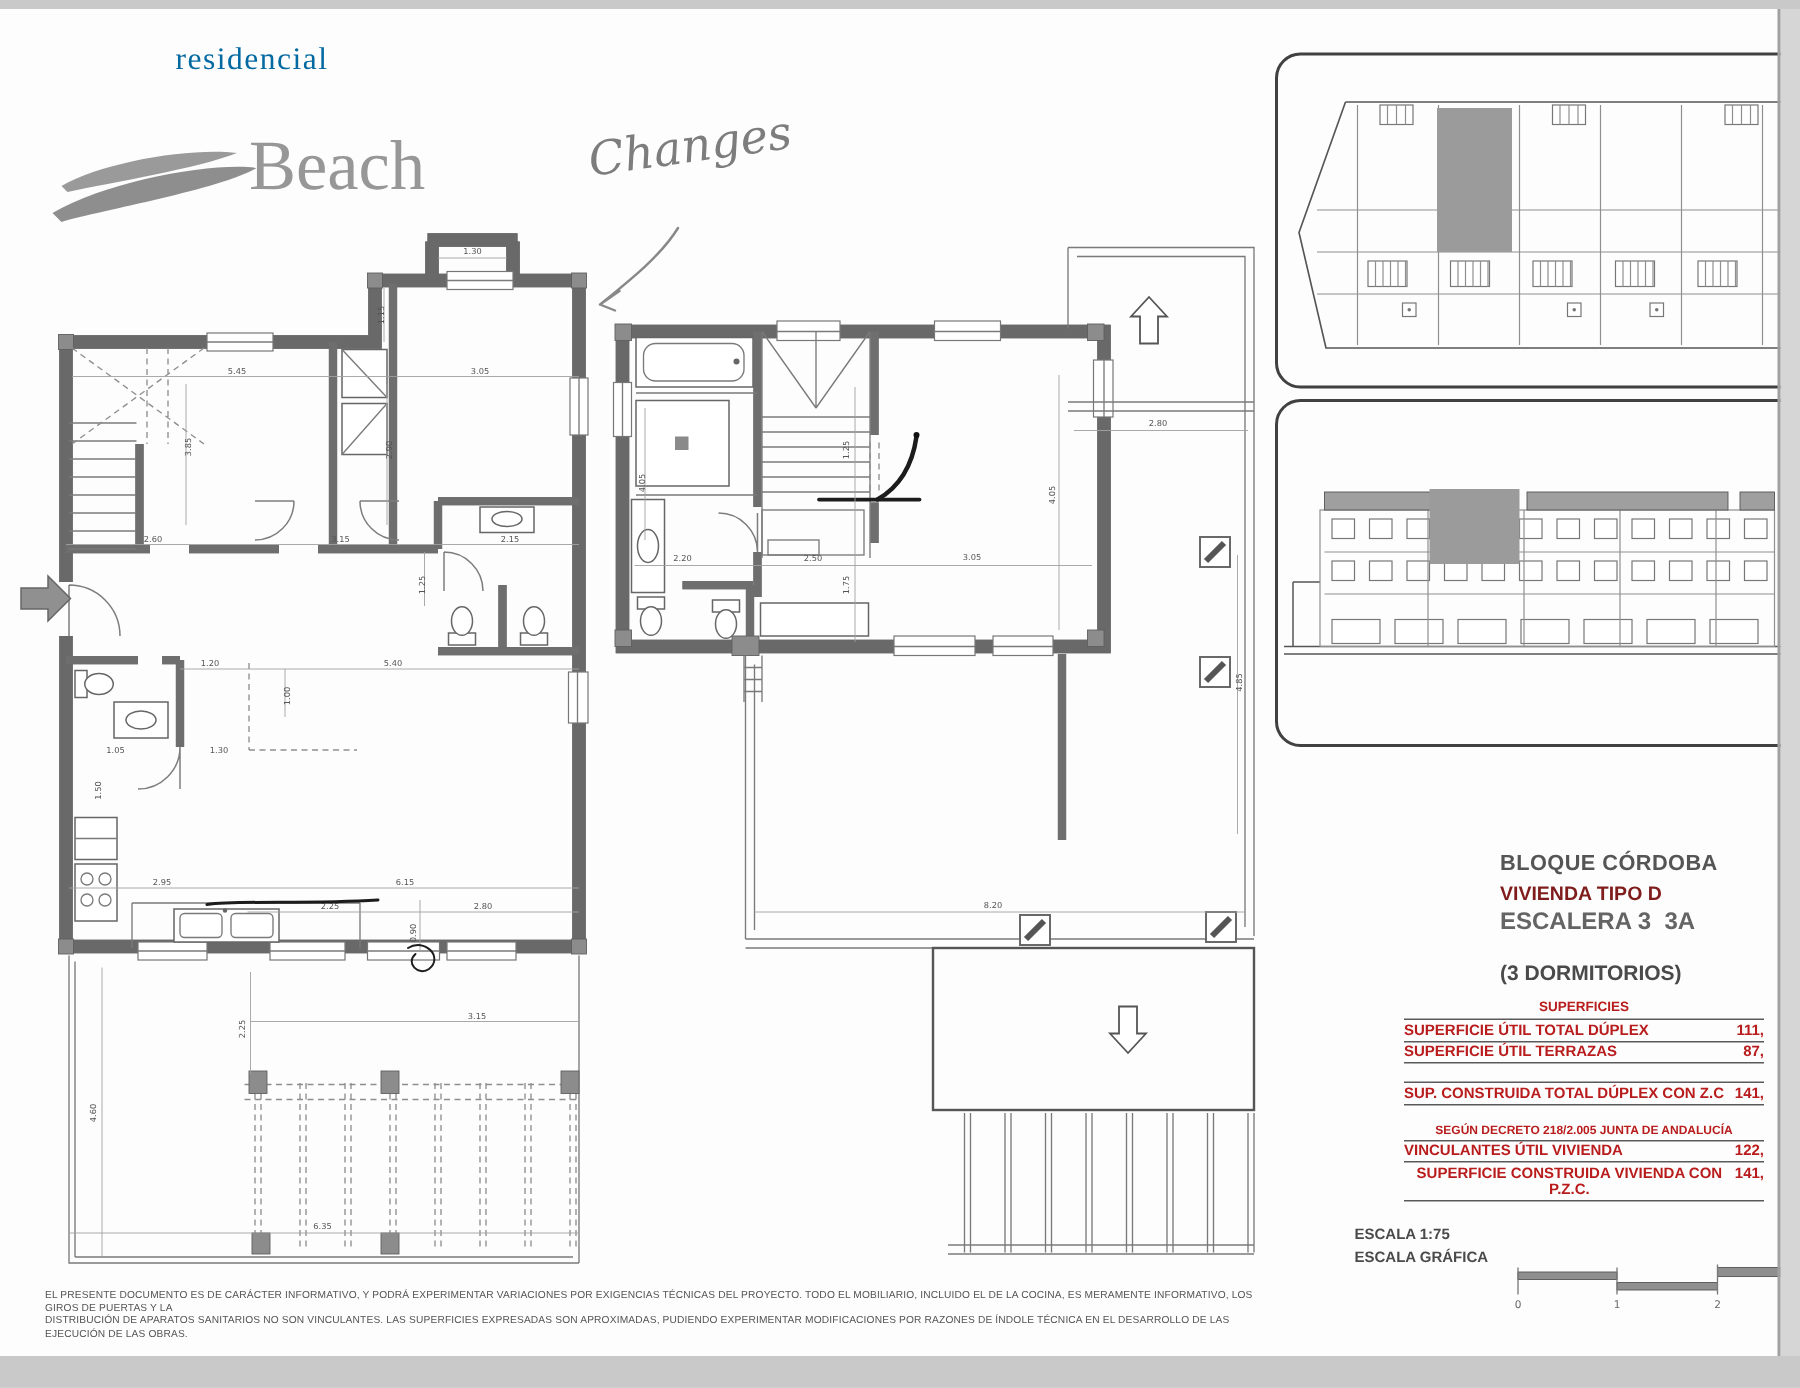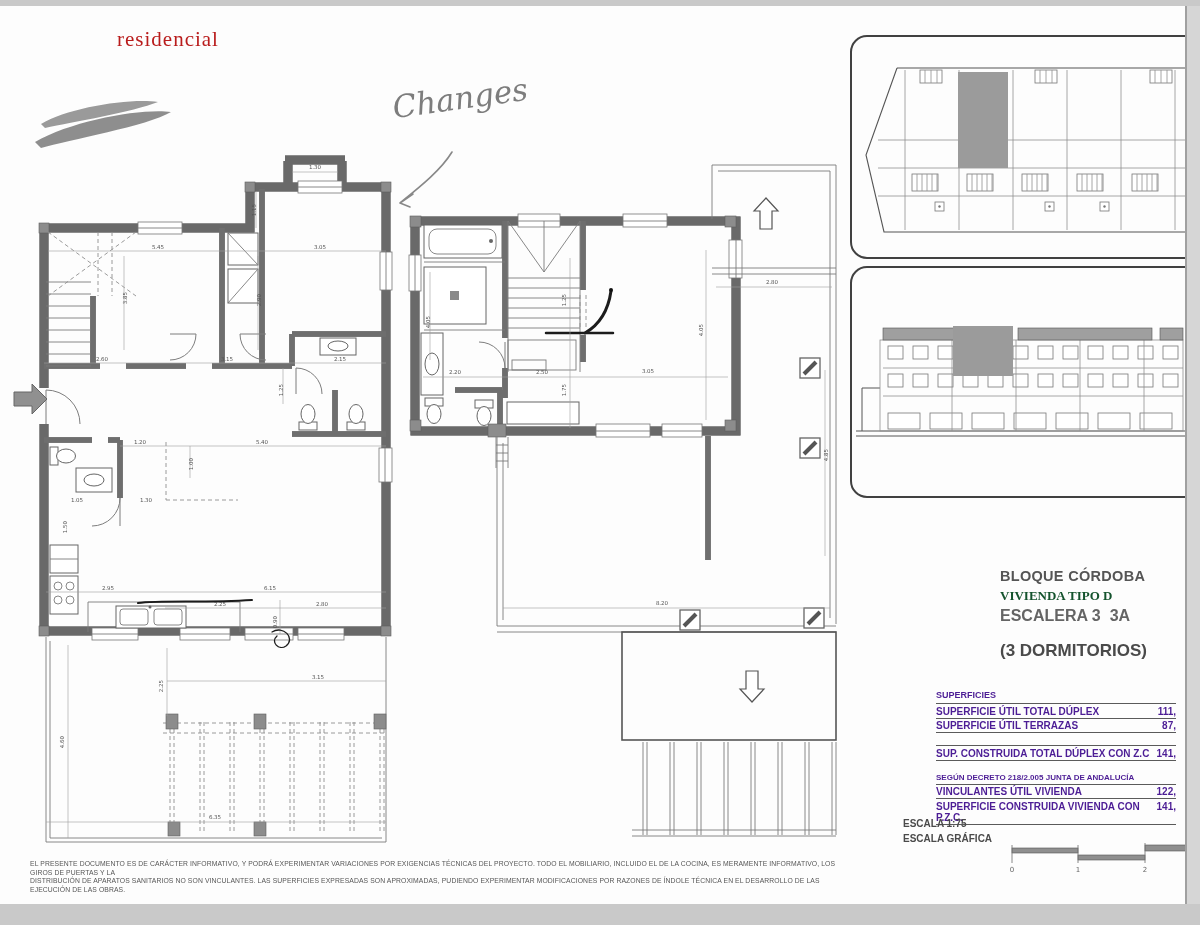--- a/index.html
+++ b/index.html
@@ -19,34 +19,34 @@
   .arc{stroke:#7d7d7d;stroke-width:1;fill:none}
   .fix{stroke:#666;stroke-width:1;fill:#fff}
   .wnd{stroke:#777;stroke-width:.8;fill:#fff}
   .plr{fill:#8c8c8c;stroke:#5f5f5f;stroke-width:.6}
   .ink{stroke:#1c1c1c;fill:none;stroke-linecap:round}
   .bx{fill:none;stroke:#414141;stroke-width:2}
   .dim{font:5.5px "DejaVu Sans",sans-serif;fill:#555;text-anchor:middle}
   .tick{font:7px "DejaVu Sans",sans-serif;fill:#666;text-anchor:middle}
   
   .logo-small{position:absolute;left:117px;top:27px;font-family:"Liberation Serif",serif;
-              font-size:21px;color:#b91c1c;letter-spacing:1px;}
+              font-size:21px;color:#0369a1;letter-spacing:1px;}
   .logo-main{position:absolute;left:80px;top:38px;font-family:"Liberation Serif",serif;
              font-size:58px;font-weight:bold;color:#868686;line-height:58px;}
   .logo-sub{position:absolute;left:166px;top:88px;font-family:"Liberation Serif",serif;
             font-size:47px;color:#979797;line-height:47px;}
   .changes{position:absolute;left:392px;top:80px;font-family:"DejaVu Serif",serif;
            font-style:italic;font-size:31px;color:#7d7d7d;transform:rotate(-8deg);}
   .titleblock{position:absolute;left:1000px;top:568px;width:170px;
               color:#555;font-weight:bold;}
   .tb1{font-size:14.5px;letter-spacing:.3px;}
-  .tb2{font-size:13px;color:#14532d;margin-top:4px;font-family:Liberation Serif, serif;}
+  .tb2{font-size:13px;color:#7f1d1d;margin-top:4px;}
   .tb3{font-size:16px;color:#646464;margin-top:3px;white-space:pre;}
-  .tb4{font-size:17px;color:#4a4a4a;margin-top:16px;}
-  .suptable{position:absolute;left:936px;top:690px;width:240px;color:#4c1d95;}
+  .tb4{font-size:14px;color:#4a4a4a;margin-top:16px;}
+  .suptable{position:absolute;left:936px;top:666px;width:240px;color:#b91c1c;text-align:center;}
   .sup-h{font-size:9px;font-weight:bold;margin-bottom:3px;}
   .sup-row{display:flex;justify-content:space-between;font-size:10px;font-weight:bold;
            border-bottom:1px solid #5a5a5a;padding:1.5px 0 1px 0;}
   .sup-row.first{border-top:1px solid #5a5a5a;}
   .sup-gap{height:12px;}
   .sup-h2{font-size:8px;font-weight:bold;margin:2px 0 2px 0;}
   .disclaimer{position:absolute;left:30px;top:860px;width:808px;font-size:6.8px;
               line-height:8.6px;color:#555;letter-spacing:.1px;}
   .escala{position:absolute;left:903px;top:816px;color:#4a4a4a;font-weight:bold;
           font-size:10px;line-height:15px;}
@@ -459,20 +459,21 @@
 
     <g>
       <rect x="0" y="0" width="1200" height="6" fill="#c9c9c9"></rect>
       <rect x="0" y="904" width="1200" height="21" fill="#c9c9c9"></rect>
       <rect x="1185" y="6" width="2" height="898" fill="#a0a0a0"></rect>
       <rect x="1187" y="6" width="13" height="898" fill="#d6d6d6"></rect>
     </g>
   </svg>
 
   <div class="logo-small">residencial</div>
+  <div class="logo-sub">Beach</div>
   <svg width="160" height="62" style="left:33px;top:96px;">
     <path d="M8,28 C35,12 95,2 125,6 C100,16 40,26 12,32 Z" fill="#9a9a9a"></path>
     <path d="M2,46 C40,24 110,12 138,16 C115,30 35,44 8,52 Z" fill="#8e8e8e"></path>
   </svg>
 
   <div class="changes">Changes</div>
 
   <div class="titleblock">
     <div class="tb1">BLOQUE CÓRDOBA</div>
     <div class="tb2">VIVIENDA TIPO D</div>

